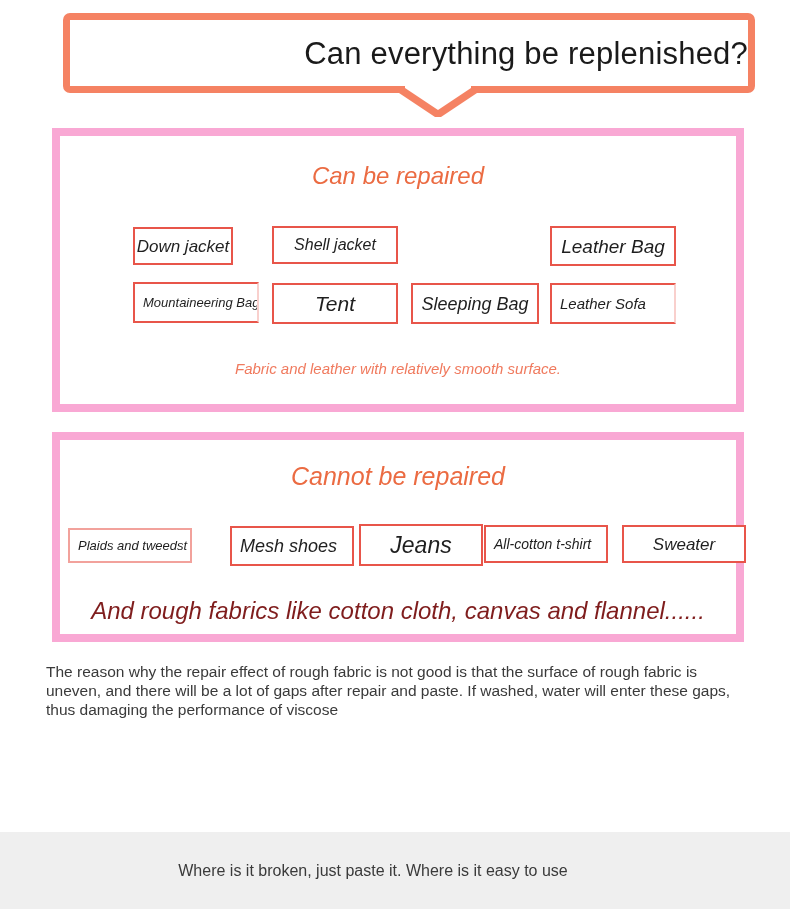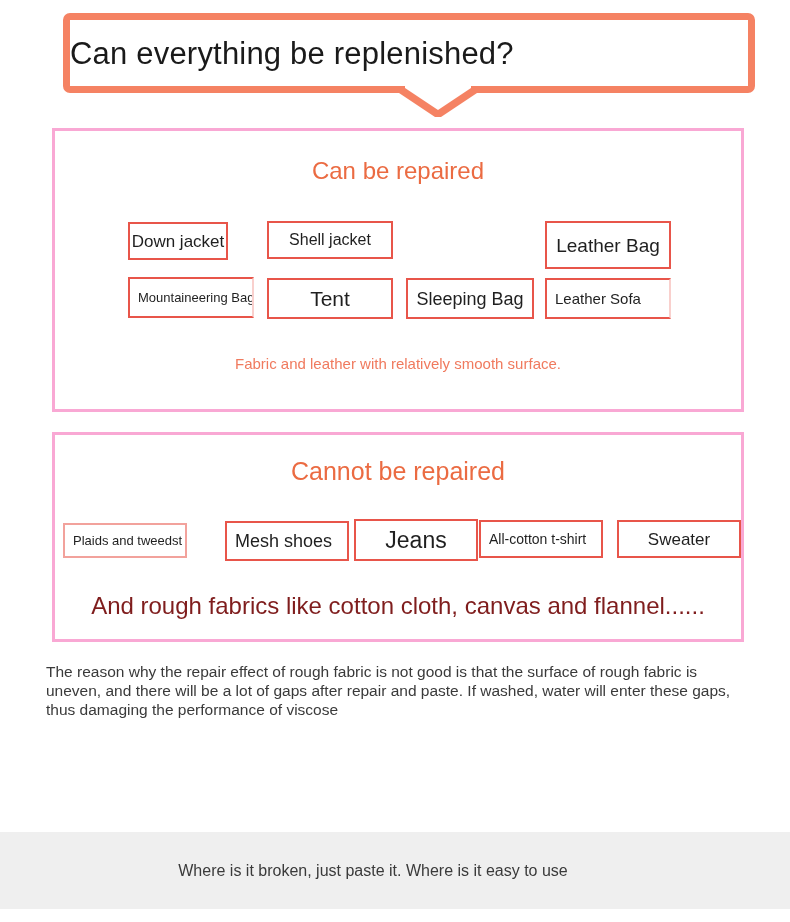--- a/index.html
+++ b/index.html
@@ -28,21 +28,21 @@
     position: absolute;
     left: 0; top: 0;
     width: 100%;
     height: 100%;
     box-sizing: border-box;
     border: 7px solid #F58263;
     border-radius: 7px;
     background: #ffffff;
     display: flex;
     align-items: center;
-    justify-content: flex-start;
+    justify-content: flex-end;
   }
   .title-text {
     font-size: 31px;
     color: #1a1a1a;
     letter-spacing: 0.2px;
     line-height: 1;
     white-space: nowrap;
   }
   
   .title-tail {
@@ -51,22 +51,23 @@
     top: 73px;
     width: 78px;
     height: 32px;
   }
   .title-tail svg { display:block; }
 
   
   .section {
     position: absolute;
     box-sizing: border-box;
-    border: 3px solid #f9a8d4;
-    background: #ffffff;
+    border: 8px solid #f9a8d4;
+    background: #ffffff;
+    font-style: italic;
   }
   #section-repairable {
     left: 52px;
     top: 128px;
     width: 692px;
     height: 284px;
   }
   #section-not-repairable {
     left: 52px;
     top: 432px;
@@ -104,21 +105,21 @@
     white-space: nowrap;
     overflow: hidden;
   }
   .tag.faded-right { border-right-color: rgba(232,85,74,0.28); }
   .tag.align-left { justify-content: flex-start; padding-left: 8px; }
 
   
   #tag-down-jacket      { left: 73px;  top: 91px;  width: 100px; height: 38px; font-size: 17px; }
   #tag-shell-jacket     { left: 212px; top: 90px;  width: 126px; height: 38px; font-size: 16px; }
   #tag-raincoat         { left: 351px; top: 90px;  width: 128px; height: 40px; font-size: 19px; }
-  #tag-leather-bag      { left: 490px; top: 90px;  width: 126px; height: 48px; font-size: 19px; }
+  #tag-leather-bag      { left: 490px; top: 90px;  width: 126px; height: 40px; font-size: 19px; }
   
   #tag-mountaineering   { left: 73px;  top: 146px; width: 126px; height: 41px; font-size: 13px; }
   #tag-tent             { left: 212px; top: 147px; width: 126px; height: 41px; font-size: 21px; }
   #tag-sleeping-bag     { left: 351px; top: 147px; width: 128px; height: 41px; font-size: 18px; }
   #tag-leather-sofa     { left: 490px; top: 147px; width: 126px; height: 41px; font-size: 15px; }
 
   .section-note {
     position: absolute;
     left: 0;
     width: 100%;

